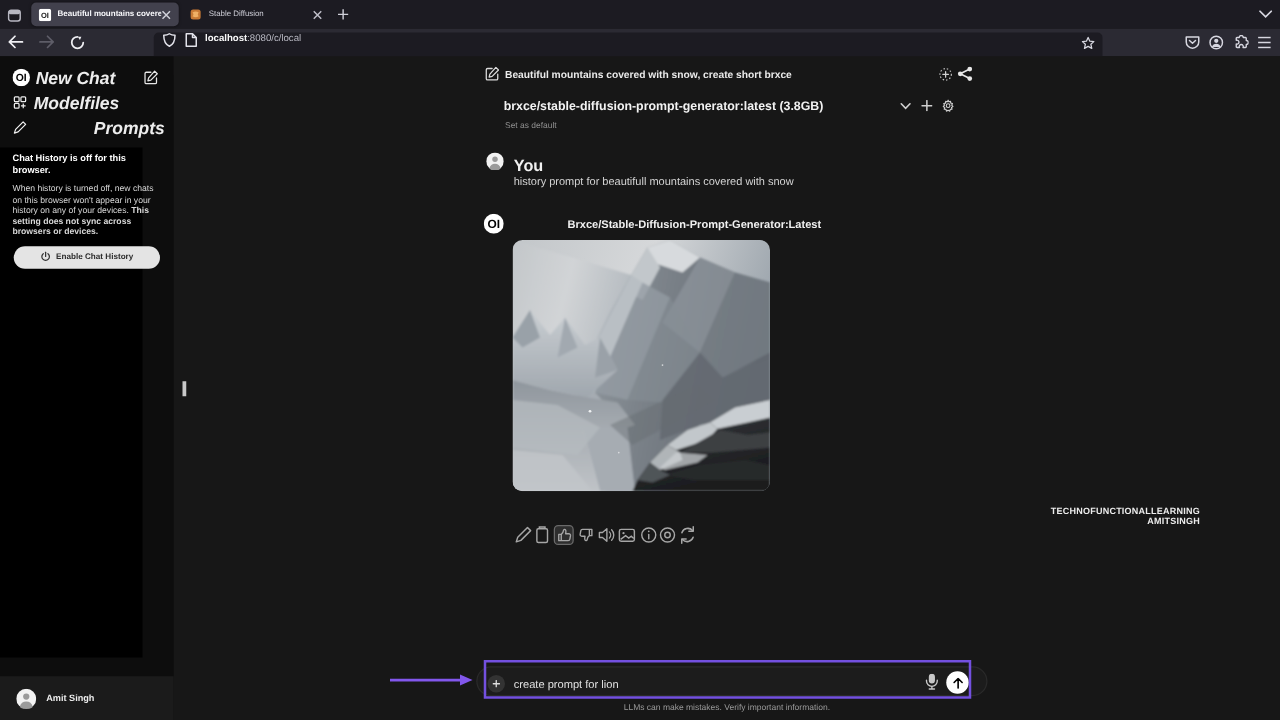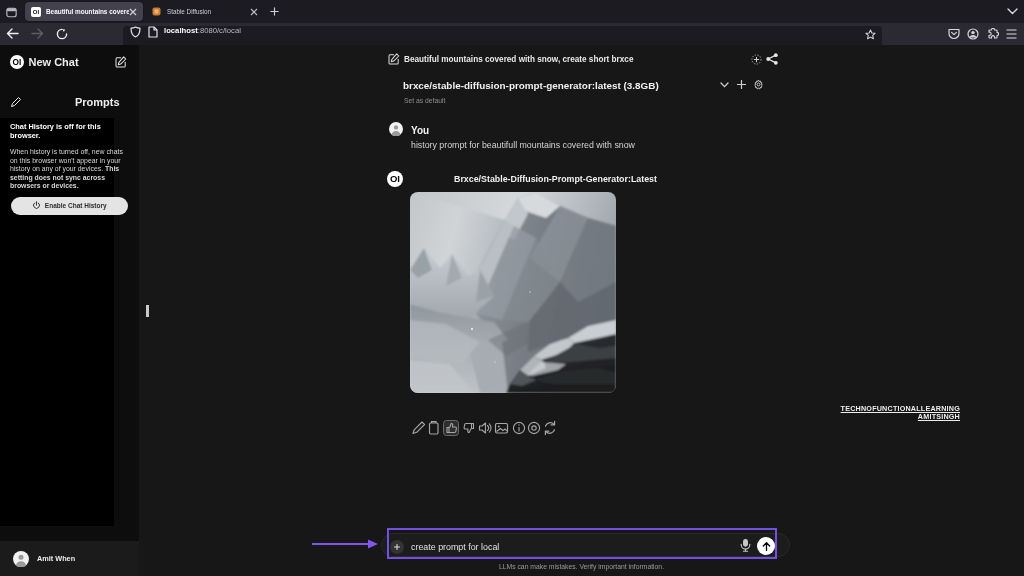--- a/index.html
+++ b/index.html
@@ -16,21 +16,21 @@
   .tabtitle { font-size:6.3px; letter-spacing:0; white-space:nowrap; overflow:hidden; }
   #urlbar { position:absolute; left:123px; top:3px; width:759px; height:34px; background:#1c1b22; border-radius:4px; display:flex; align-items:flex-start; }
   .urltext { font-size:7.7px; color:#b9b9c3; }
   .urltext b { color:#f9f9fa; font-weight:700; }
 
   
   #sidebar { position:absolute; left:0; top:45px; width:139px; height:531px; background:#0d0d0d; }
   #histblock { position:absolute; left:0; top:73px; width:114px; height:408px; background:#000; padding:3.5px 10px 0 10px; }
   #userrow { position:absolute; left:0; top:496px; width:139px; height:35px; background:#1b1b1b; display:flex; align-items:center; }
   .navrow { position:absolute; left:0; width:139px; height:20px; display:flex; align-items:center; }
-  .navtxt { font-size:11px; font-weight:700; color:#ededed; }
+  .navtxt { font-size:14px; font-weight:700; color:#ededed;font-style:italic; }
   #main { position:absolute; left:139px; top:45px; width:885px; height:531px; background:#171717; }
 </style>
 </head>
 <body>
 
 <div id="tabstrip">
 
   <svg class="abs" style="left:6px;top:6.5px" width="11" height="11" viewBox="0 0 13 13">
     <rect x="1" y="1.5" width="11" height="10" rx="2.4" fill="none" stroke="#b8b8c2" stroke-width="1.4"></rect>
     <rect x="1" y="1.5" width="11" height="3.6" rx="1.8" fill="#b8b8c2"></rect>
@@ -122,20 +122,29 @@
   <div class="navrow" style="top:6px; height:22px;">
     <svg style="margin-left:9.5px" width="14" height="14" viewBox="0 0 16 16">
       <circle cx="8" cy="8" r="8" fill="#fff"></circle>
       <text x="8" y="11.4" font-size="9.5" font-weight="bold" fill="#000" text-anchor="middle" font-family="Liberation Sans">OI</text>
     </svg>
     <span class="navtxt" style="margin-left:5px;">New Chat</span>
     <svg style="position:absolute;left:115px;top:5px" width="12" height="12" viewBox="0 0 20 20" fill="none" stroke="#e6e6e6" stroke-width="1.7">
       <path d="M17 10.5 V16.5 A1.8 1.8 0 0 1 15.2 18.3 H3.5 A1.8 1.8 0 0 1 1.7 16.5 V4.8 A1.8 1.8 0 0 1 3.5 3 H9.5" stroke-linecap="round"></path>
       <path d="M14.5 1.5 L18 5 L9.5 13.5 L5.5 14.5 L6.5 10.5 Z" stroke-linejoin="round"></path>
     </svg>
+  </div>
+  <div class="navrow" style="top:27px;">
+    <svg style="margin-left:10px" width="12" height="12" viewBox="0 0 24 24" fill="none" stroke="#ededed" stroke-width="2">
+      <rect x="3" y="3" width="7.5" height="7.5" rx="1.5"></rect>
+      <rect x="13.5" y="3" width="7.5" height="7.5" rx="1.5"></rect>
+      <rect x="3" y="13.5" width="7.5" height="7.5" rx="1.5"></rect>
+      <path d="M17.2 13.5 v7.5 M13.5 17.2 h7.5"></path>
+    </svg>
+    <span class="navtxt" style="margin-left:5px;">Modelfiles</span>
   </div>
   <div class="navrow" style="top:46.5px;">
     <svg style="margin-left:10px" width="12" height="12" viewBox="0 0 24 24" fill="none" stroke="#ededed" stroke-width="2">
       <path d="M3 21 L5 15 L17 3 L21 7 L9 19 Z" stroke-linejoin="round"></path>
     </svg>
     <span class="navtxt" style="margin-left:5px;padding-left:48px;">Prompts</span>
   </div>
 
   <div id="histblock">
     <div style="font-size:7.4px; font-weight:700; color:#ffffff; line-height:9.7px; width:94px;">Chat History is off for this browser.</div>
@@ -148,21 +157,21 @@
       <span style="font-size:6.5px; font-weight:700; color:#2c2c2c; margin-left:4px;">Enable Chat History</span>
     </div>
   </div>
 
   <div id="userrow">
     <svg style="margin-left:13px" width="16" height="16" viewBox="0 0 16 16">
       <circle cx="8" cy="8" r="8" fill="#f2f2f2"></circle>
       <circle cx="8" cy="6.2" r="2.5" fill="#9a9a9a"></circle>
       <path d="M2.8 14.6 C3.4 11.6 5.4 10.2 8 10.2 C10.6 10.2 12.6 11.6 13.2 14.6 A8 8 0 0 1 2.8 14.6 Z" fill="#9a9a9a"></path>
     </svg>
-    <span style="font-size:7.3px; font-weight:700; color:#ededed; margin-left:8px;">Amit When</span>
+    <span style="font-size:7.3px; font-weight:700; color:#ededed; margin-left:8px;">Amit Singh</span>
   </div>
 </div>
 
 <div id="main">
 
   <div class="abs" style="left:7px; top:260px; width:2.5px; height:12px; background:#c9c9c9;"></div>
 
   <svg class="abs" style="left:249px; top:8px" width="12" height="12" viewBox="0 0 20 20" fill="none" stroke="#dcdcdc" stroke-width="1.7">
     <path d="M17 10.5 V16.5 A1.8 1.8 0 0 1 15.2 18.3 H3.5 A1.8 1.8 0 0 1 1.7 16.5 V4.8 A1.8 1.8 0 0 1 3.5 3 H9.5" stroke-linecap="round"></path>
     <path d="M14.5 1.5 L18 5 L9.5 13.5 L5.5 14.5 L6.5 10.5 Z" stroke-linejoin="round"></path>
@@ -193,21 +202,21 @@
     <circle cx="12" cy="12" r="3.2"></circle>
     <path d="M12 2.5 L13.2 5.2 L16.2 4.5 L16.6 7.6 L19.6 8.4 L18.2 11.2 L20.4 13.4 L17.9 15.3 L18.8 18.3 L15.7 18.6 L14.9 21.6 L12 20.2 L9.1 21.6 L8.3 18.6 L5.2 18.3 L6.1 15.3 L3.6 13.4 L5.8 11.2 L4.4 8.4 L7.4 7.6 L7.8 4.5 L10.8 5.2 Z" stroke-linejoin="round"></path>
   </svg>
   <div class="abs" style="left:265px; top:52px; font-size:6.75px; color:#8f8f8f;">Set as default</div>
 
   <svg class="abs" style="left:250px; top:77px" width="14" height="14" viewBox="0 0 16 16">
     <circle cx="8" cy="8" r="8" fill="#f2f2f2"></circle>
     <circle cx="8" cy="6.2" r="2.5" fill="#9a9a9a"></circle>
     <path d="M2.8 14.6 C3.4 11.6 5.4 10.2 8 10.2 C10.6 10.2 12.6 11.6 13.2 14.6 A8 8 0 0 1 2.8 14.6 Z" fill="#9a9a9a"></path>
   </svg>
-  <div class="abs" style="left:272px; top:79.5px; font-size:10px; font-weight:700; color:#f0f0f0;">You</div>
+  <div class="abs" style="left:272px; top:79.5px; font-size:13px; font-weight:700; color:#f0f0f0;">You</div>
   <div class="abs" style="left:272px; top:94.5px; font-size:8.8px; color:#d4d4d4;">history prompt for beautifull mountains covered with snow</div>
 
   <svg class="abs" style="left:248px; top:126px" width="16" height="16" viewBox="0 0 16 16">
     <circle cx="8" cy="8" r="8" fill="#fff"></circle>
     <text x="8" y="11.4" font-size="9.5" font-weight="bold" fill="#000" text-anchor="middle" font-family="Liberation Sans">OI</text>
   </svg>
   <div class="abs" style="left:271px; top:129px; font-size:8.85px; font-weight:700; color:#f0f0f0;padding-left:44px;">Brxce/Stable-Diffusion-Prompt-Generator:Latest</div>
 
   <div class="abs" style="left:271px; top:147px; width:206px; height:201px; border-radius:8px; overflow:hidden;">
     <svg width="206" height="201" viewBox="0 0 206 201">
@@ -311,29 +320,29 @@
       <circle cx="107" cy="5" r="0.7" fill="#a6a6a6" stroke="none"></circle>
 
     <circle cx="122" cy="8" r="5.6"></circle>
       <circle cx="122" cy="8" r="2.2"></circle>
 
     <path d="M133.5 6.2 A5 5 0 0 1 142 4.4 M142.5 9.8 A5 5 0 0 1 134 11.6" stroke-width="1.2" stroke-linecap="round"></path>
     <path d="M142.6 1.4 V4.9 H139.1" stroke-width="1.2" stroke-linecap="round" stroke-linejoin="round"></path>
     <path d="M133.4 14.6 V11.1 H136.9" stroke-width="1.2" stroke-linecap="round" stroke-linejoin="round"></path>
   </svg>
 
-  <div class="abs" style="left:571px; top:360px; width:250px; text-align:right; font-size:7.2px; font-weight:700; color:#ededed; line-height:8.2px; letter-spacing:0.2px;text-decoration:underline;">TECHNOFUNCTIONALLEARNING<br>AMITSINGH</div>
+  <div class="abs" style="left:571px; top:360px; width:250px; text-align:right; font-size:7.2px; font-weight:700; color:#ededed; line-height:8.2px; letter-spacing:0.2px;">TECHNOFUNCTIONALLEARNING<br>AMITSINGH</div>
 
   <div class="abs" style="left:242px; top:488px; width:409px; height:24px; border-radius:12px; background:#1c1c1c; border:1px solid #2a2a2a;"></div>
 
   <div class="abs" style="left:251px; top:494.5px; width:14px; height:14px; border-radius:50%; background:#333333;"></div>
   <svg class="abs" style="left:255px; top:498.5px" width="6" height="6" viewBox="0 0 7 7">
       <path d="M3.5 0.5 V6.5 M0.5 3.5 H6.5" stroke="#e0e0e0" stroke-width="1.2" stroke-linecap="round"></path>
     </svg>
-  <div class="abs" style="left:272px; top:497px; font-size:8.9px; color:#e2e2e2;">create prompt for local</div>
+  <div class="abs" style="left:272px; top:497px; font-size:8.9px; color:#e2e2e2;">create prompt for lion</div>
 
   <svg class="abs" style="left:601px; top:494px" width="11" height="13" viewBox="0 0 11 13" fill="none" stroke="#c8c8c8" stroke-width="1.1">
     <rect x="3.6" y="0.6" width="3.8" height="6.6" rx="1.9" fill="#c8c8c8"></rect>
     <path d="M1.2 5.2 V5.8 A4.3 4.3 0 0 0 9.8 5.8 V5.2" stroke-linecap="round"></path>
     <path d="M5.5 10.1 V11.6 M3.4 12.2 H7.6" stroke-linecap="round"></path>
   </svg>
 
   <div class="abs" style="left:618px; top:492px; width:18px; height:18px; border-radius:50%; background:#ffffff;"></div>
   <svg class="abs" style="left:622.5px; top:496.5px" width="9" height="9" viewBox="0 0 9 9">
       <path d="M4.5 8.5 V1.2 M1.3 4 L4.5 0.8 L7.7 4" fill="none" stroke="#000" stroke-width="1.3" stroke-linecap="round" stroke-linejoin="round"></path>

